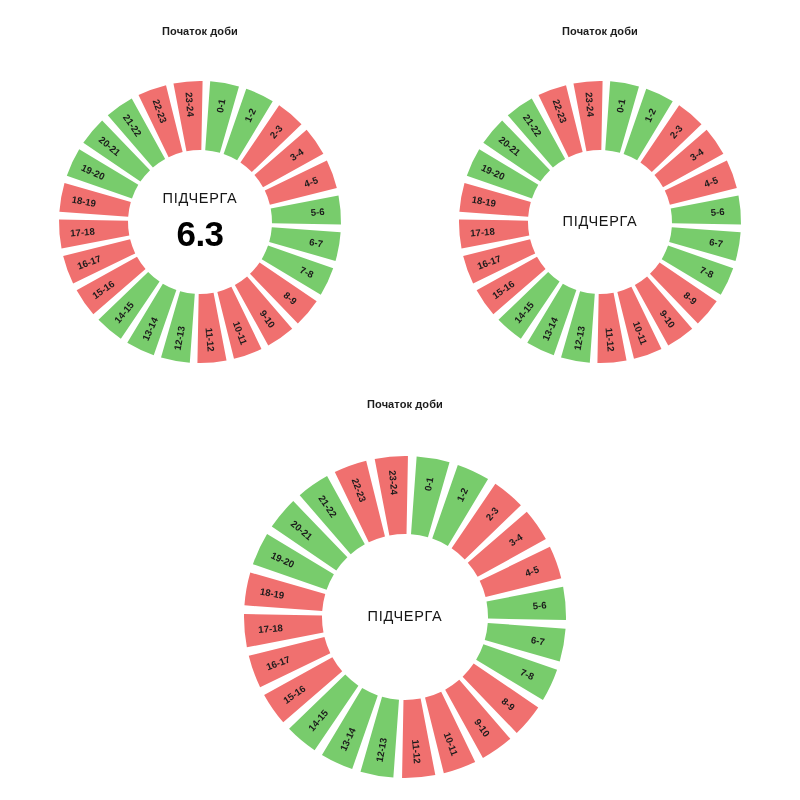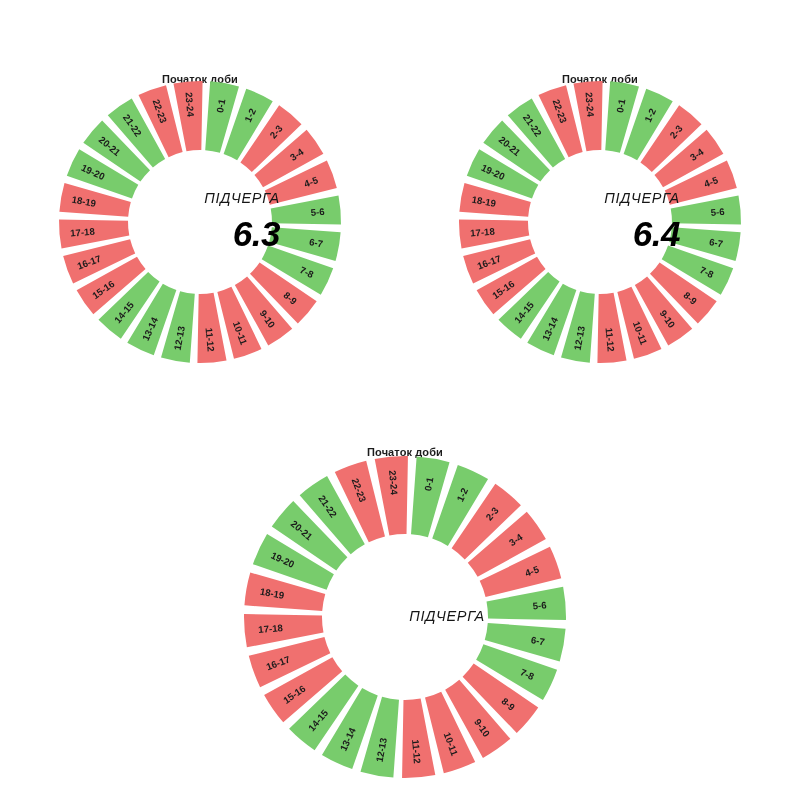--- a/index.html
+++ b/index.html
@@ -27,45 +27,43 @@
     position: absolute;
     left: 0;
     right: 0;
     top: 0;
     text-align: center;
     font-size: 11px;
     font-weight: 700;
     color: #1c1c1c;
     letter-spacing: 0.1px;
     white-space: nowrap;
-    margin-top: 48px;
   }
   .donut-stage {
     position: absolute;
     left: 0;
   }
   .donut-svg {
     display: block;
     overflow: visible;
   }
   .seg-label {
     font-size: 9.6px;
     font-weight: 700;
     fill: #1b1b1b;
     font-family: "Liberation Sans", "DejaVu Sans", sans-serif;
   }
   .center-block {
     position: absolute;
     left: 50%;
     top: 50%;
     transform: translate(-50%, -50%);
-    text-align: right;
+    text-align: center;
     width: 160px;
     pointer-events: none;
-    font-style: italic;
   }
   .center-caption {
     font-size: 14.5px;
     font-weight: 400;
     letter-spacing: 0.7px;
     color: #161616;
     line-height: 1.1;
   }
   .center-value {
     font-size: 35px;
@@ -187,21 +185,20 @@
           <text class="seg-label" x="79.73927469162504" y="98.99341168815641" text-anchor="middle" dominant-baseline="central" transform="rotate(400.1 79.73927469162504 98.99341168815641)">20-21</text>
           <path d="M 77.77458493479244 68.3441383886934 A 141 141 0 0 1 101.74948776528858 51.61901451317749 L 135.14867460355163 111.99694358119702 A 72 72 0 0 0 122.9061710305323 120.5374323686945 Z" fill="#78cc6c"></path>
           <text class="seg-label" x="102.48678693342912" y="78.22207864689486" text-anchor="middle" dominant-baseline="central" transform="rotate(415.1 102.48678693342912 78.22207864689486)">21-22</text>
           <path d="M 108.52165800511204 48.1086548831655 A 141 141 0 0 1 136.00841642254153 38.1585872409355 L 152.6425956200212 105.12353391026494 A 72 72 0 0 0 138.6068040877168 110.20441951480791 Z" fill="#f0706f"></path>
           <text class="seg-label" x="129.8352130748601" y="64.04600101277056" text-anchor="middle" dominant-baseline="central" transform="rotate(430.1 129.8352130748601 64.04600101277056)">22-23</text>
           <path d="M 143.4583784846194 36.52060684948722 A 141 141 0 0 1 172.58381532685056 34.02367610709686 L 171.31939506051944 103.01208992702819 A 72 72 0 0 0 156.44683156661415 104.28711839122752 Z" fill="#f0706f"></path>
           <text class="seg-label" x="159.9208030697907" y="57.43125504947304" text-anchor="middle" dominant-baseline="central" transform="rotate(445.1 159.9208030697907 57.43125504947304)">23-24</text>
         </svg>
         <div class="center-block" style="top: 54.1796%;">
           <div class="center-caption">ПІДЧЕРГА</div>
-          <div class="center-value">6.4</div>
         </div>
       </div>
     </div>
     <div class="donut-widget" style="left: 218px; top: 398px; width: 374px; height: 390px;">
       <div class="donut-top-label">Початок доби</div>
       <div class="donut-stage" style="top: 22px; width: 374px; height: 368px;">
         <svg class="donut-svg" width="374" height="368" viewBox="0 0 374 368">
           <path d="M 198.6512235740124 36.422140413977445 A 161 161 0 0 1 231.5126536832709 42.27565265261839 L 209.9475171162204 117.23527434886539 A 83 83 0 0 0 193.00653140772067 114.21762518236103 Z" fill="#78cc6c"></path>
           <text class="seg-label" x="210.67450802241825" y="64.09207070345107" text-anchor="middle" dominant-baseline="central" transform="rotate(-79.9 210.67450802241825 64.09207070345107)">0-1</text>
           <path d="M 239.8148260406676 44.909256855343045 A 161 161 0 0 1 270.04152962389264 59.068479462727026 L 229.81022955765894 125.8924459342009 A 83 83 0 0 0 214.2275190147541 118.59297092542529 Z" fill="#78cc6c"></path>

